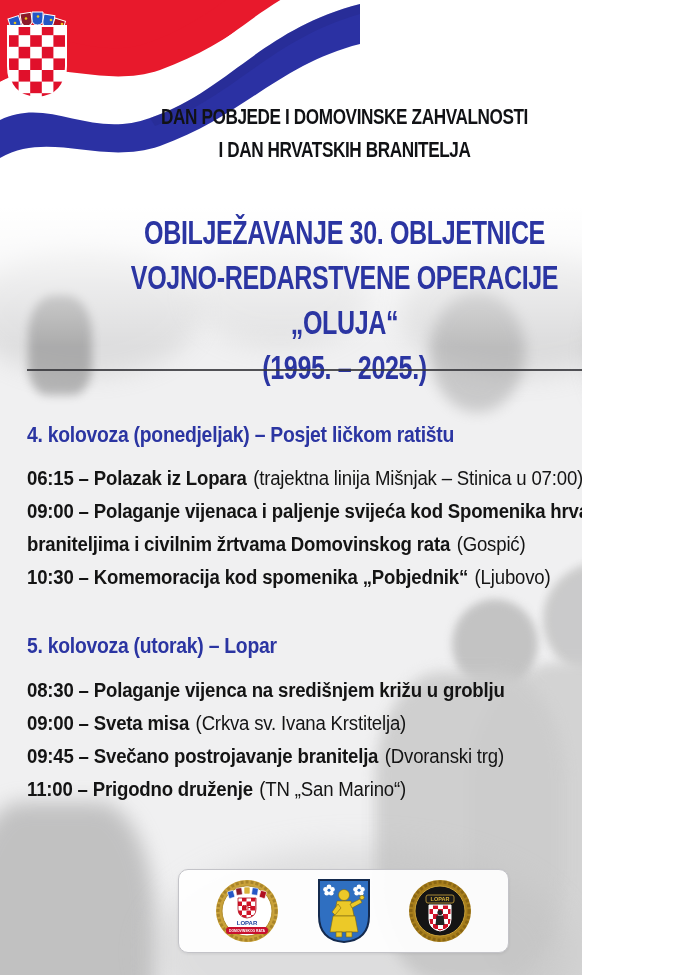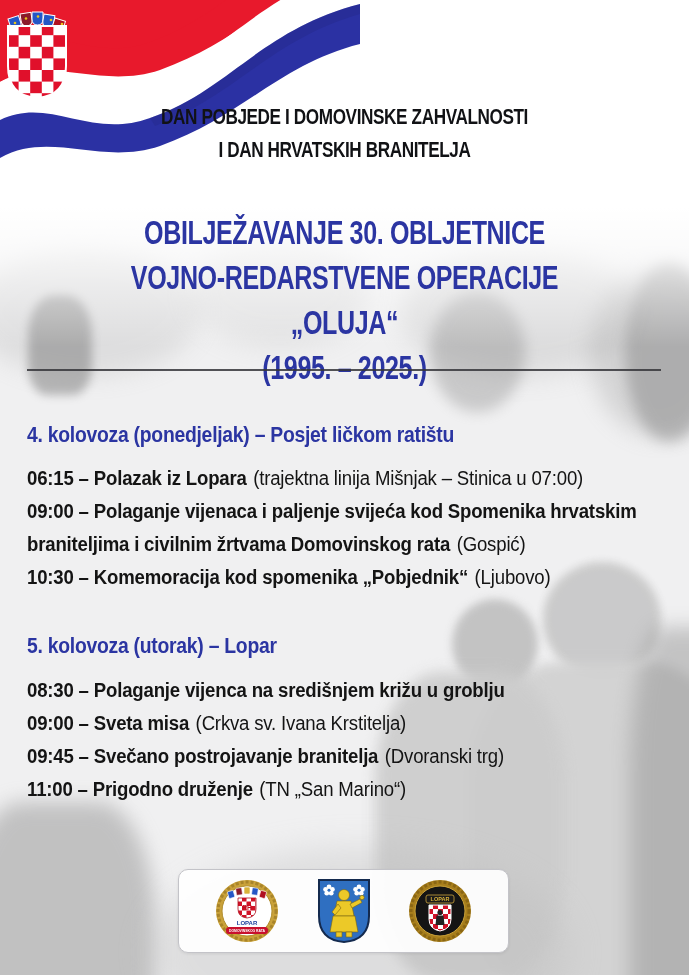--- a/index.html
+++ b/index.html
@@ -1,17 +1,17 @@
 <!DOCTYPE html>
 <html><head>
 <meta charset="utf-8">
 <style>
   html,body{margin:0;padding:0;}
   body{font-family:"Liberation Sans", sans-serif;}
-  .poster{position:relative;width:689px;height:975px;background:#ffffff;overflow:hidden;}
+  .poster{position:relative;width:582px;height:975px;background:#ffffff;overflow:hidden;}
 
   
   .photo{position:absolute;left:0;top:207px;right:0;bottom:0;background:#f0f0f1;overflow:hidden;}
   .blob{position:absolute;border-radius:50%;}
   .b1{left:-30px;top:40px;width:230px;height:130px;background:#9e9e9e;opacity:.22;filter:blur(12px);}
   .b2{left:190px;top:30px;width:180px;height:110px;background:#a8a8a8;opacity:.20;filter:blur(13px);}
   .b3{left:400px;top:40px;width:240px;height:130px;background:#989898;opacity:.22;filter:blur(13px);}
   .b4{left:590px;top:60px;width:140px;height:170px;background:#8f8f8f;opacity:.28;filter:blur(11px);}
   .b5{left:28px;top:88px;width:64px;height:100px;background:#6f6f6f;opacity:.45;filter:blur(5px);border-radius:40% 40% 30% 30%;}
   .b6{left:430px;top:85px;width:95px;height:120px;background:#7a7a7a;opacity:.32;filter:blur(7px);}

